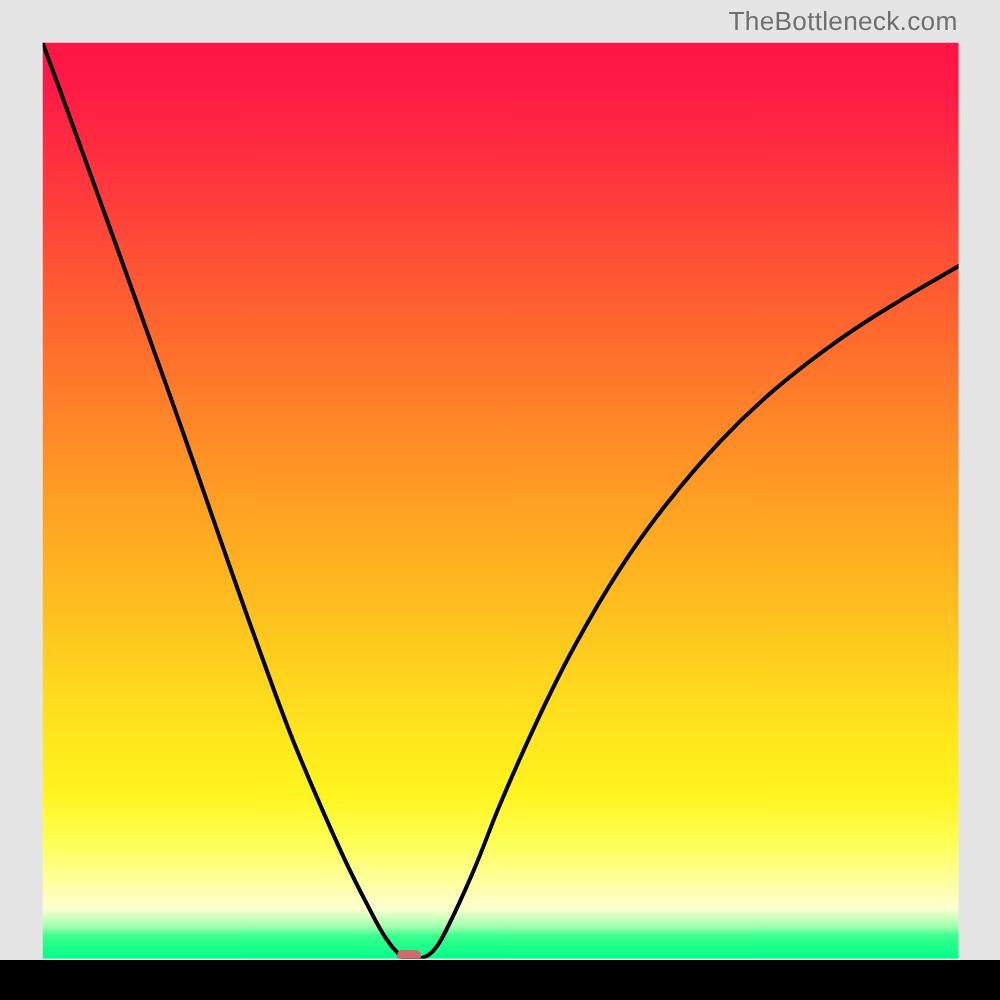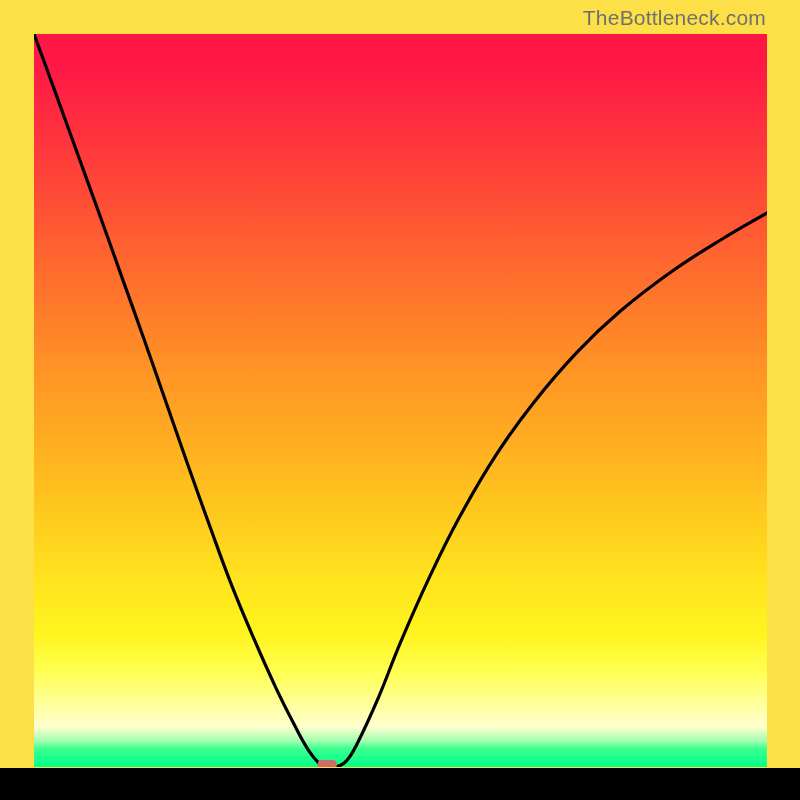--- a/index.html
+++ b/index.html
@@ -10,21 +10,21 @@
     overflow: hidden;
     background: #000;
     font-family: Arial, Helvetica, sans-serif;
   }
   .frame {
     position: absolute;
     top: 0;
     left: 0;
     width: 800px;
     height: 768px;
-    background: #fde047;
+    background: #e5e5e5;
   }
   .plot-area {
     position: absolute;
     top: 34px;
     left: 34px;
     width: 733px;
     height: 733px;
     overflow: hidden;
   }
   .gradient {

